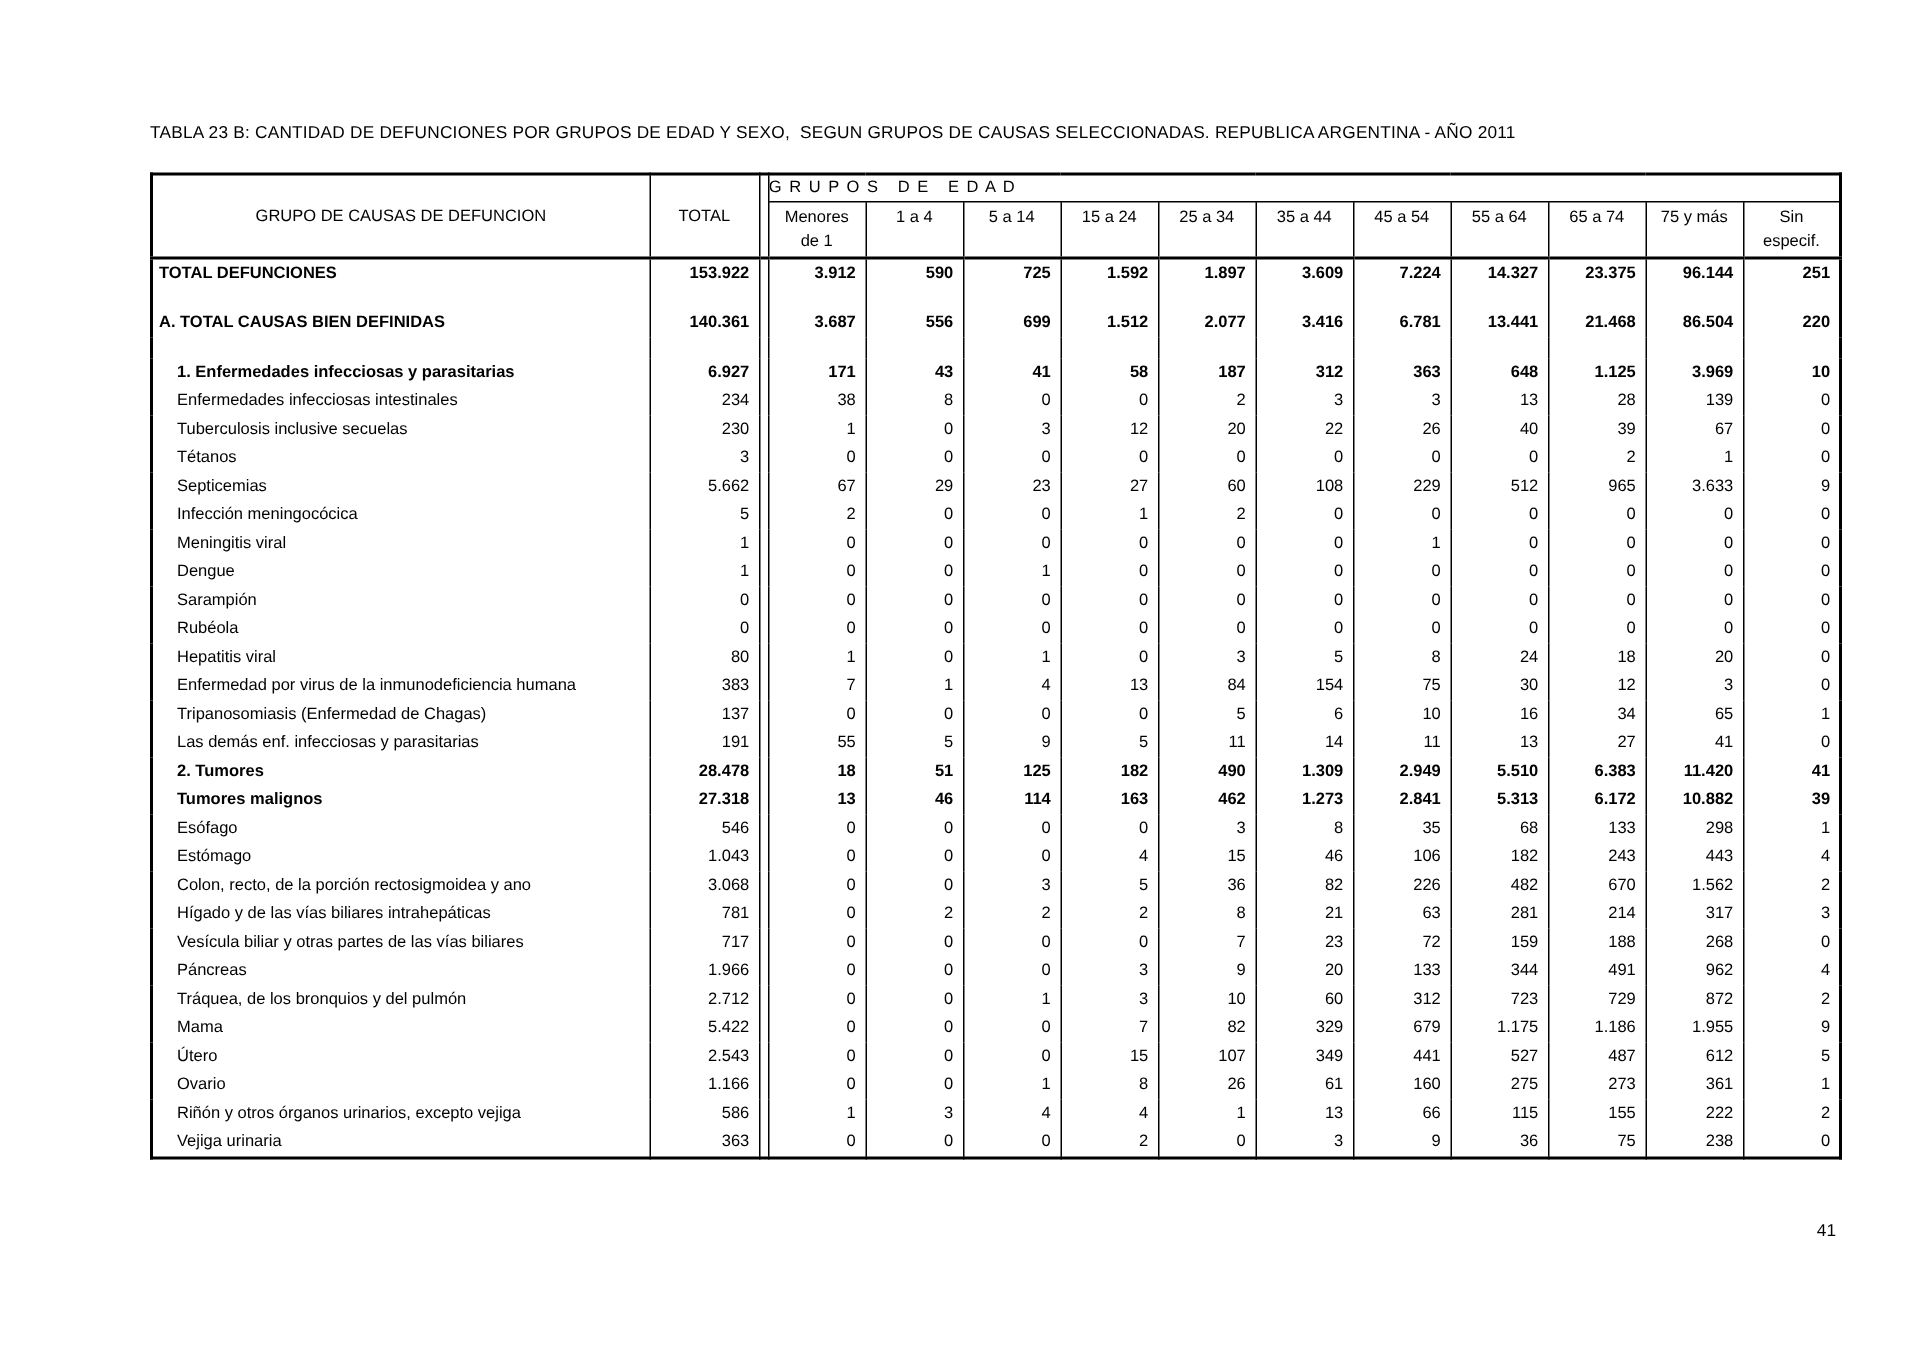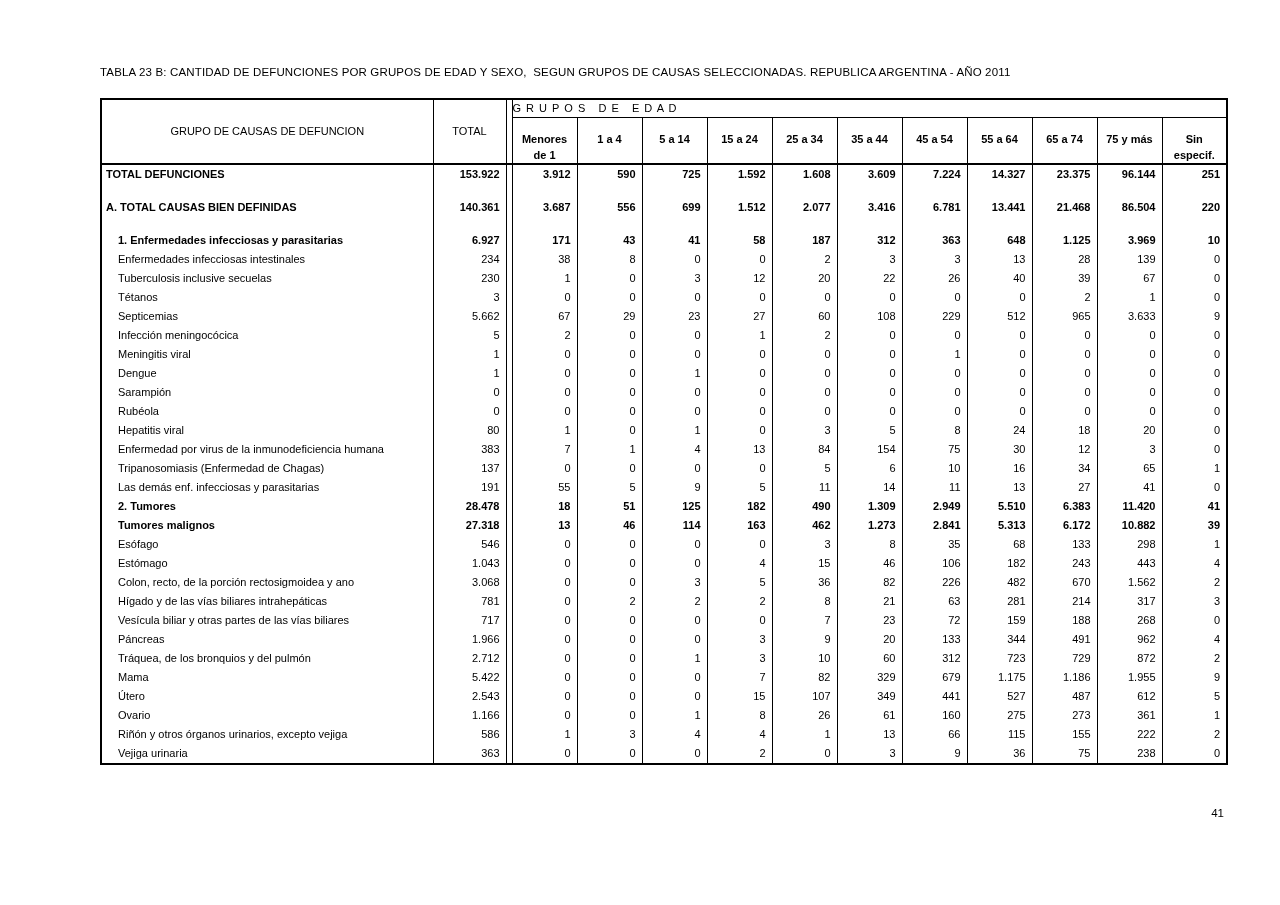--- a/index.html
+++ b/index.html
@@ -5,21 +5,21 @@
   * { box-sizing: border-box; }
   html, body { margin: 0; padding: 0; }
   body {
     width: 1280px; height: 905px;
     background: #ffffff;
     color: #000000;
     font-family: "Liberation Sans", sans-serif;
     position: relative;
     overflow: hidden;
   }
-  .content { position: absolute; left: 100px; top: 66px; width: 1126px; }
+  .content { position: absolute; left: 100px; top: 83px; width: 1126px; }
   .doc-title { font-size: 11.5px; letter-spacing: 0.15px; white-space: pre; }
   .doc-subtitle { font-size: 11.5px; font-weight: bold; font-style: italic; margin-top: 7px; }
 
   table.stats-table {
     border-collapse: collapse;
     table-layout: fixed;
     width: 1126px;
     margin-top: 20px;
     border: 2px solid #000;
   }
@@ -37,24 +37,23 @@
     white-space: pre;
     letter-spacing: 1px;
     border-bottom: 1px solid #000;
     font-size: 11px;
   }
   th.cause-h, th.total-h, th.gap-h { border-bottom: 2px solid #000; }
   th.age-h {
     height: 38px;
     text-align: center;
     vertical-align: top;
-    padding-top: 13px;
+    padding-top: 2px;
     border-bottom: 2px solid #000;
     line-height: 16px;
-    font-weight: bold;
   }
   tbody td { height: 19px; line-height: 19px; }
   tbody td.cause { text-align: left; padding-left: 4px; white-space: nowrap; }
   tbody td.cause.ind1 { padding-left: 16px; }
   tbody td.num { text-align: right; padding-right: 6px; white-space: nowrap; }
   tbody tr.bold { font-weight: bold; margin-top: 36px; }
   tbody tr.blank td { height: 14px; line-height: 14px; }
   .page-number { margin-top: 42px; text-align: right; font-size: 11.5px; padding-right: 2px; }
 </style>
 </head>
@@ -136,21 +135,21 @@
     </thead>
     <tbody id="table-body">
         <tr class="bold">
           <td class="cause">TOTAL DEFUNCIONES</td>
           <td class="num">153.922</td>
           <td></td>
           <td class="num">3.912</td>
           <td class="num">590</td>
           <td class="num">725</td>
           <td class="num">1.592</td>
-          <td class="num">1.608</td>
+          <td class="num">1.897</td>
           <td class="num">3.609</td>
           <td class="num">7.224</td>
           <td class="num">14.327</td>
           <td class="num">23.375</td>
           <td class="num">96.144</td>
           <td class="num">251</td>
         </tr>
         <tr class="blank">
           <td class="cause"></td>
           <td class="num"></td>

